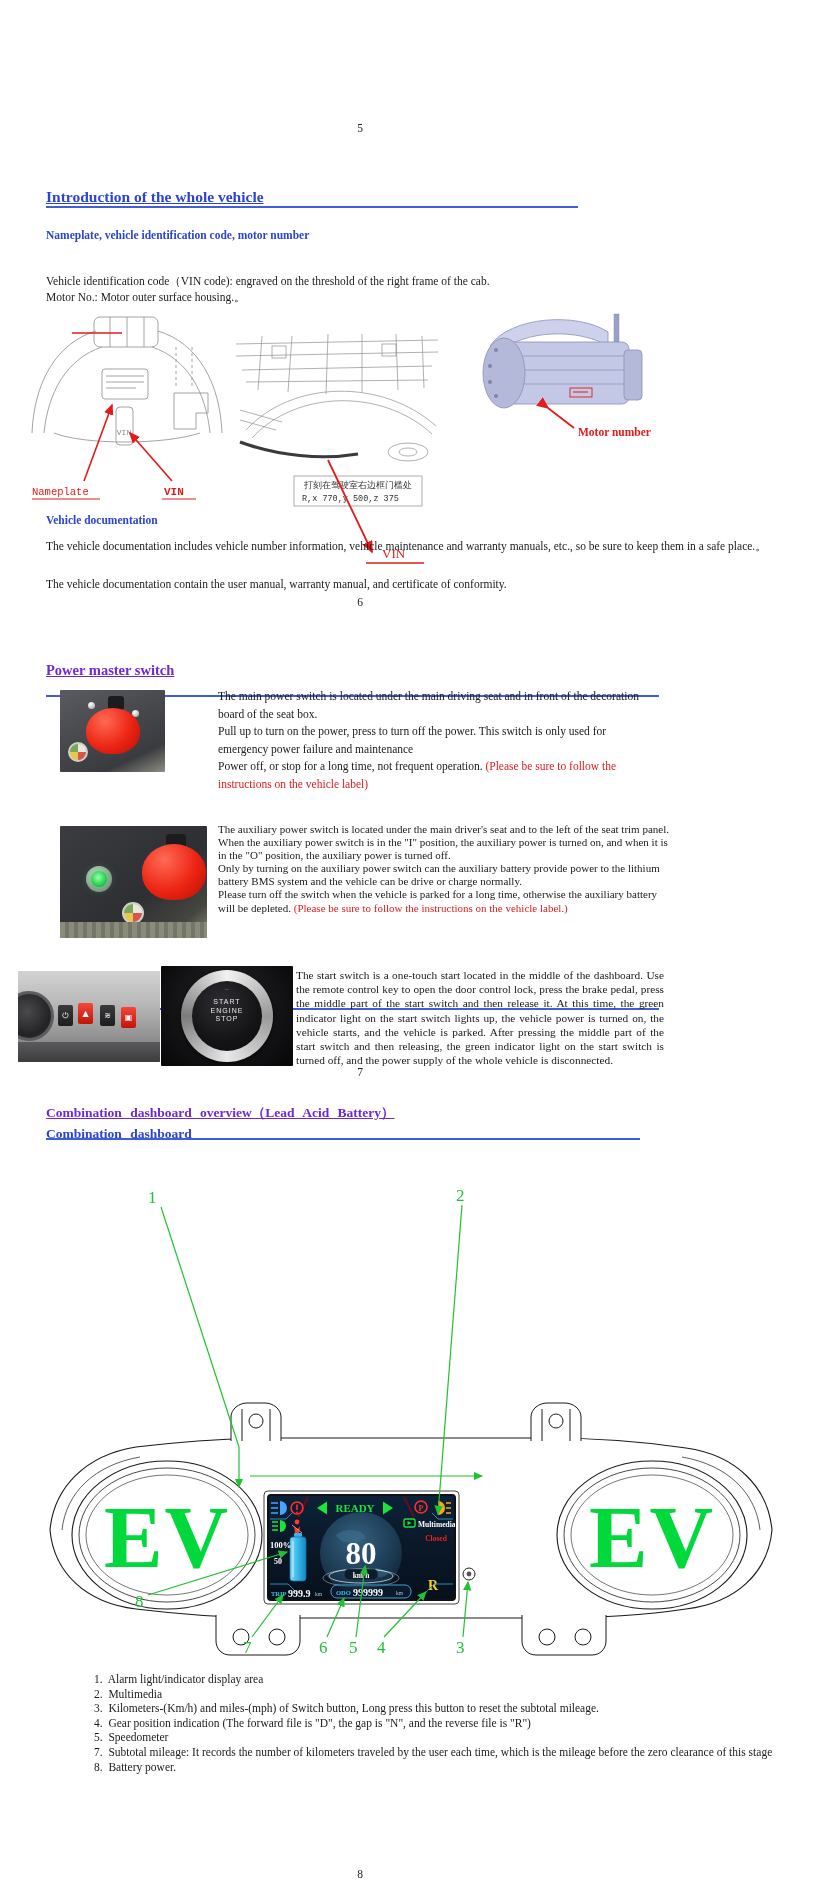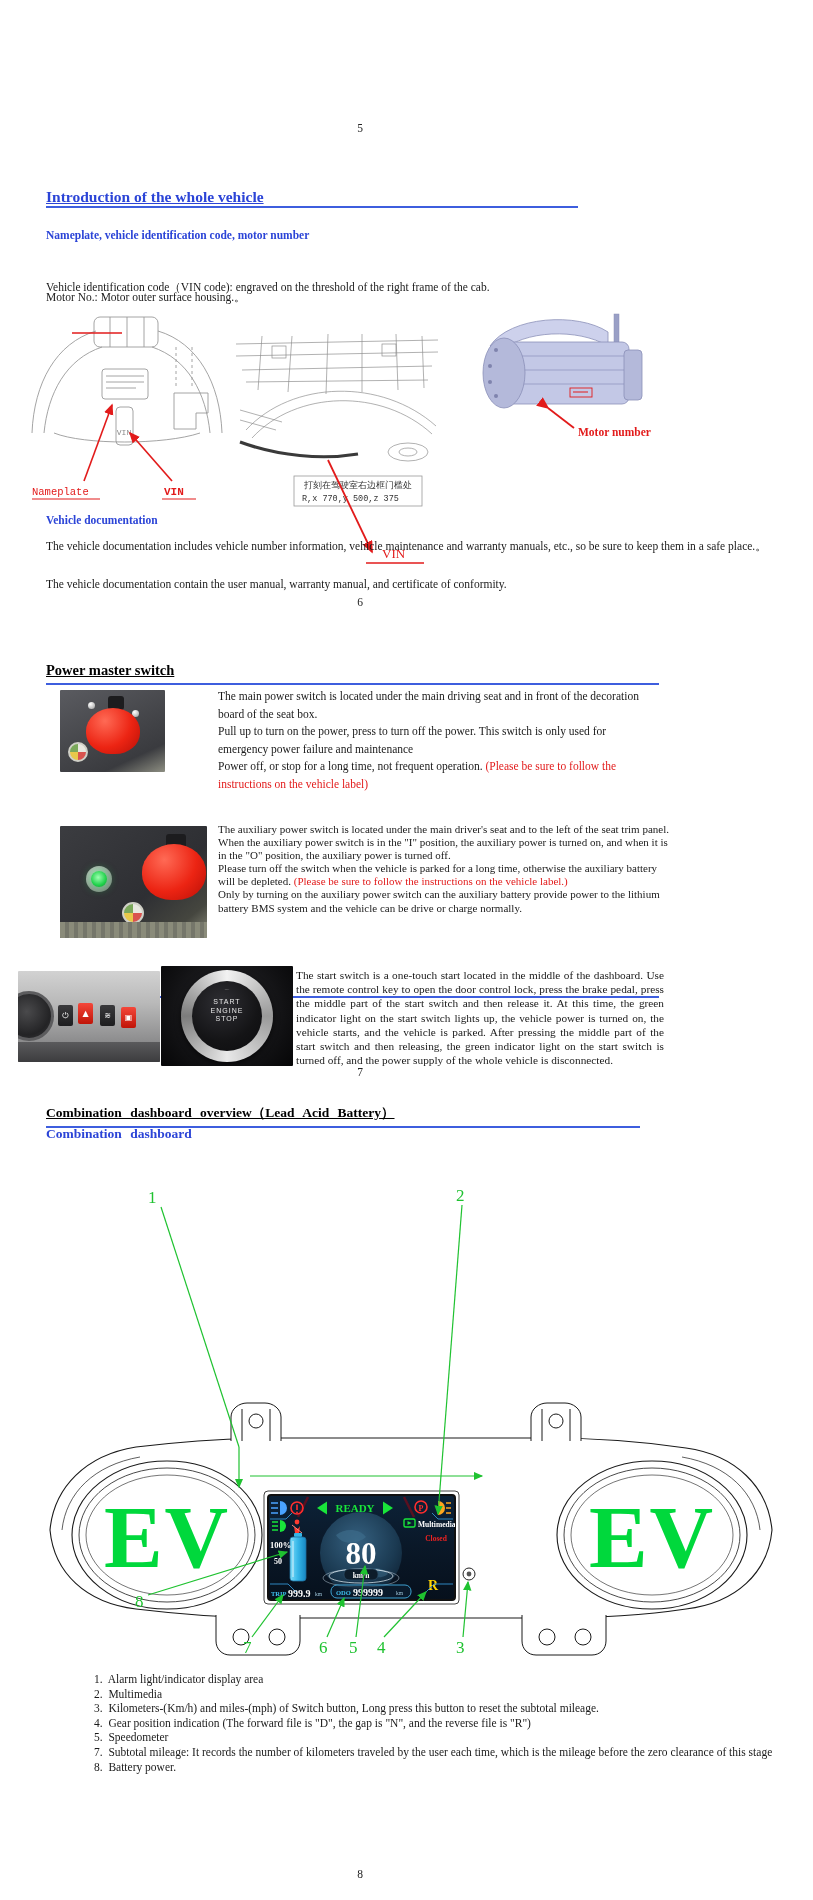--- a/index.html
+++ b/index.html
@@ -2,22 +2,22 @@
 <html><head>
 <meta charset="utf-8">
 <style>
   html,body{margin:0;padding:0;background:#ffffff;}
   .page{position:relative;width:813px;height:1900px;background:#fff;overflow:hidden;
         font-family:"Liberation Serif","DejaVu Serif",serif;color:#1a1a1a;}
   .pgnum{position:absolute;left:40px;width:640px;text-align:center;font-size:11.5px;color:#222;}
   .h1{position:absolute;left:46px;color:#2b44d7;font-weight:bold;font-size:15.5px;
       border-bottom:2.5px solid #3e5ede;}
   .h1 span, .h2 span{text-decoration:underline;}
-  .h2{position:absolute;left:46px;color:#000000;font-weight:bold;font-size:13.5px;
-      border-bottom:2.5px solid #3e5ede;padding-bottom:4px;}
+  .h2{position:absolute;left:46px;color:#6d28d9;font-weight:bold;font-size:13.5px;
+      border-bottom:2.5px solid #3e5ede;padding-bottom:16px;}
   .h3{position:absolute;left:46px;color:#2b44d7;font-weight:bold;font-size:11.5px;}
   .body-t{position:absolute;font-size:11.5px;line-height:15px;}
   .red{color:#e21b1b;}
   .wordsp{word-spacing:5px;}
   .fig{position:absolute;}
   .photo{position:absolute;border-radius:1px;overflow:hidden;}
   
   .pm-photo{background:linear-gradient(155deg,#5a5b60 0%,#434448 55%,#3a3b3f 78%,#8d8e82 100%);}
   .knob-big{position:absolute;width:54px;height:46px;border-radius:50% 50% 46% 46%;
       background:radial-gradient(circle at 35% 28%,#ff6a55 0%,#ec2413 55%,#b70f06 100%);}
@@ -60,21 +60,21 @@
 <body>
 
 <div class="page">
 
   <div class="pgnum" style="top:122px;">5</div>
 
   <div class="h1" style="top:188px;width:532px;"><span>Introduction of the whole vehicle</span></div>
 
   <div class="h3" style="top:229px;">Nameplate, vehicle identification code, motor number</div>
 
-  <div class="body-t" style="left:46px;top:280px;width:700px;">Vehicle identification code（VIN code): engraved on the threshold of the right frame of the cab.</div>
+  <div class="body-t" style="left:46px;top:274px;width:700px;">Vehicle identification code（VIN code): engraved on the threshold of the right frame of the cab.</div>
   <div class="body-t" style="left:46px;top:290px;width:700px;">Motor No.: Motor outer surface housing.。</div>
 
   <div class="fig" style="left:24px;top:313px;width:206px;height:205px;">
     <svg width="206" height="205" viewBox="0 0 206 205">
       <defs>
           <marker id="ra1" markerWidth="8" markerHeight="8" refX="6" refY="3" orient="auto">
             <path d="M0,0 L7,3 L0,6 Z" fill="#e21b1b"></path>
           </marker>
         </defs>
       <g stroke="#9a9a9a" stroke-width="0.9" fill="none">
@@ -203,22 +203,22 @@
     </div>
     <div class="knob-stem" style="left:106px;top:8px;width:20px;height:16px;"></div>
     <div class="knob-big" style="left:82px;top:18px;width:64px;height:56px;"></div>
     <div class="sticker" style="left:62px;top:76px;width:18px;height:18px;"></div>
     <div style="position:absolute;left:0;bottom:0;width:100%;height:16px;background:repeating-linear-gradient(90deg,#8a8b7a 0 5px,#75766a 5px 9px);"></div>
   </div>
 
   <div class="body-t" style="left:218px;top:823px;width:452px;font-size:11px;line-height:13.1px;">
     <div>The auxiliary power switch is located under the main driver's seat and to the left of the seat trim panel.</div>
     <div>When the auxiliary power switch is in the "I" position, the auxiliary power is turned on, and when it is in the "O" position, the auxiliary power is turned off.</div>
+    <div>Only by turning on the auxiliary power switch can the auxiliary battery provide power to the lithium battery BMS system and the vehicle can be drive or charge normally.</div>
     <div><span>Please turn off the switch when the vehicle is parked for a long time, otherwise the auxiliary battery will be depleted. </span><span class="red">(Please be sure to follow the instructions on the vehicle label.)</span></div>
-    <div>Only by turning on the auxiliary power switch can the auxiliary battery provide power to the lithium battery BMS system and the vehicle can be drive or charge normally.</div>
   </div>
 
   <div class="h2" style="top:975px;width:613px;font-size:14.5px;"><span>Start switch</span></div>
 
   <div class="photo ss1-photo" style="left:18px;top:971px;width:142px;height:91px;">
     <div class="vent" style="left:-14px;top:20px;"></div>
     <div class="rocker dark" style="left:40px;top:34px;">
         <span class="glyph">⏻</span>
       </div>
     <div class="rocker red" style="left:60px;top:32px;">

